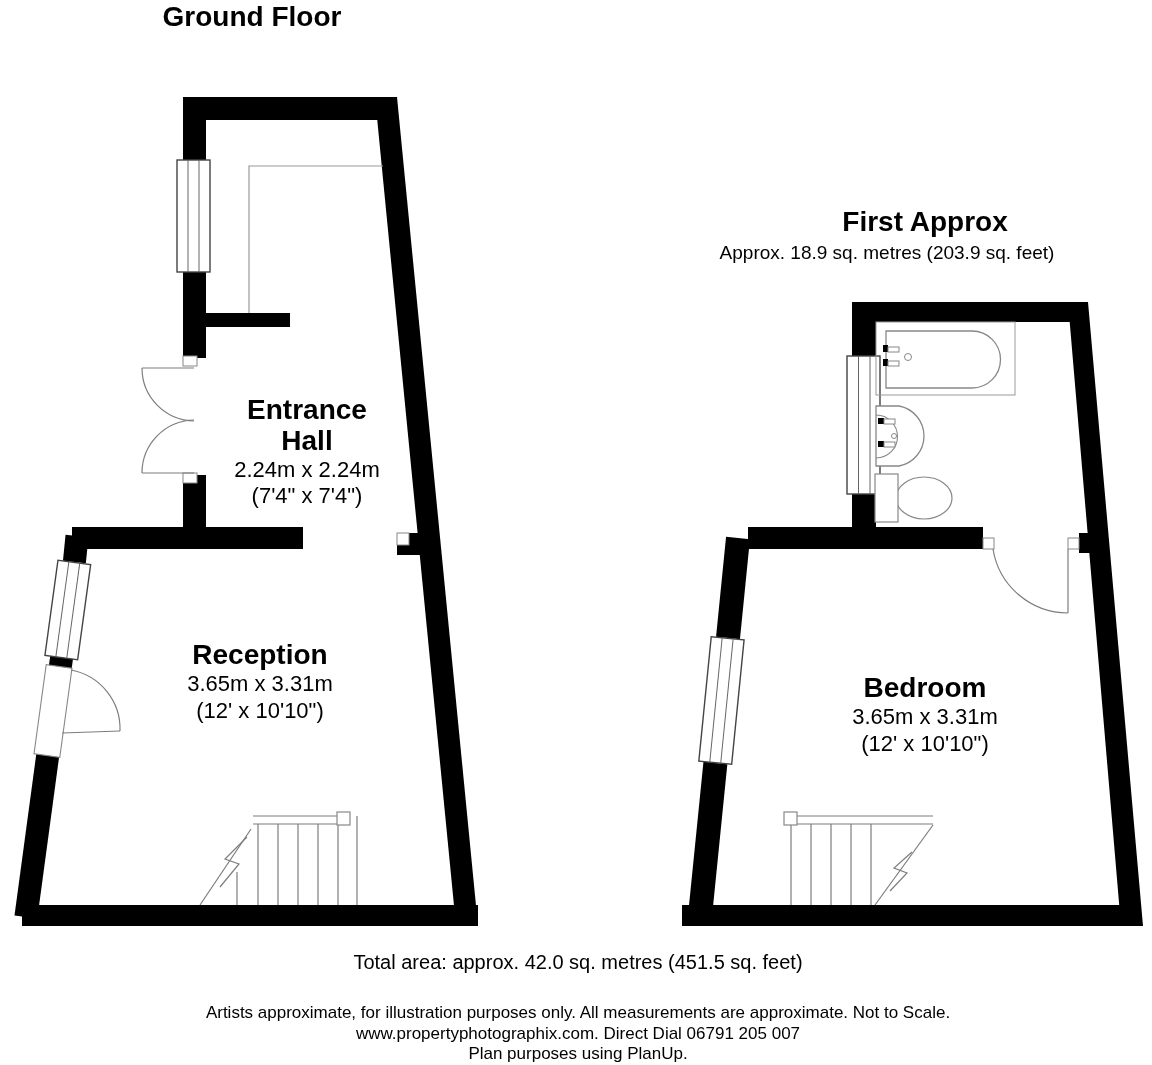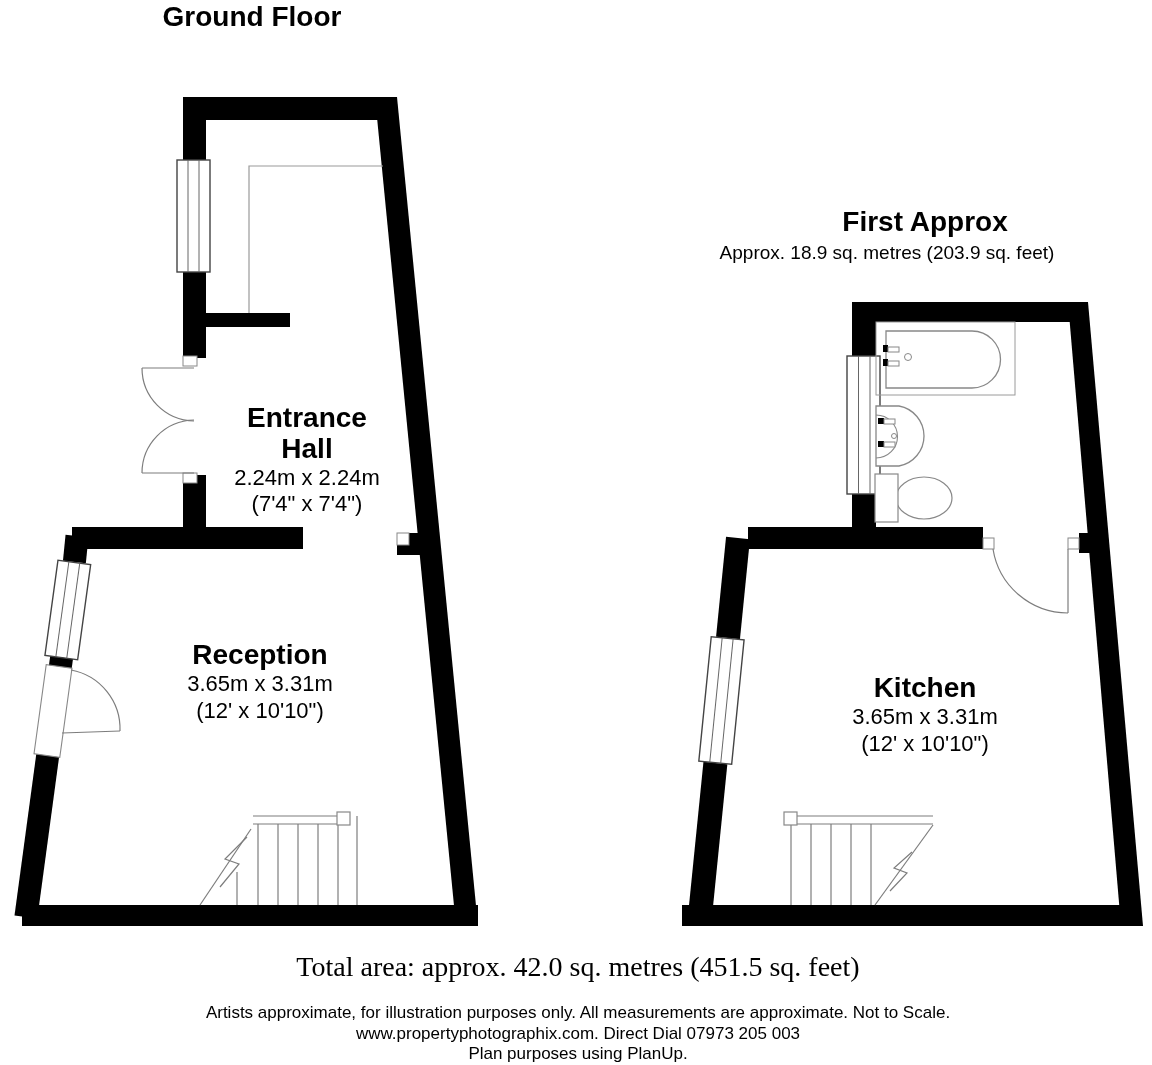--- a/index.html
+++ b/index.html
@@ -6,21 +6,21 @@
   #page{position:relative;width:1152px;height:1065px;background:#ffffff;overflow:hidden;
         font-family:"Liberation Sans", sans-serif;color:#000;}
   #plan-svg{position:absolute;left:0;top:0;width:1152px;height:1065px;}
   .txt{position:absolute;transform:translateX(-50%);text-align:center;white-space:nowrap;line-height:1.08;}
   .floor-title{font-size:28px;font-weight:bold;}
   .floor-area{font-size:19px;}
   .room-label{position:absolute;transform:translateX(-50%);text-align:center;}
   .room-name{font-size:28px;font-weight:bold;line-height:1.1;display:block;}
   .room-dim{font-size:22px;line-height:1.22;display:block;}
   .hall-name{width:175px;white-space:normal;margin:0 auto;}
-  .total-area{font-size:28px;font-family:Liberation Serif, serif;}
+  .total-area{font-size:20px;}
   .foot{font-size:17px;line-height:1.22;}
 </style>
 </head>
 <body>
 
 <div id="page">
 
   <svg id="plan-svg" viewBox="0 0 1152 1065" xmlns="http://www.w3.org/2000/svg">
 
     <g>
@@ -165,36 +165,36 @@
       </g>
     </g>
   </svg>
 
   <div class="txt floor-title" style="left:252px;top:2px;">Ground Floor</div>
 
   <div class="txt floor-title" style="left:925px;top:207px;">First Approx</div>
   <div class="txt floor-area" style="left:887px;top:243px;">Approx. 18.9 sq. metres (203.9 sq. feet)</div>
 
 
-  <div class="room-label" style="left:307px;top:395px;margin-top:8px;">
+  <div class="room-label" style="left:307px;top:395px;">
     <span class="room-name hall-name">Entrance Hall</span>
     <span class="room-dim">2.24m x 2.24m</span>
     <span class="room-dim">(7'4" x 7'4")</span>
   </div>
 
   <div class="room-label" style="left:260px;top:640px;">
     <span class="room-name">Reception</span>
     <span class="room-dim">3.65m x 3.31m</span>
     <span class="room-dim">(12' x 10'10")</span>
   </div>
 
   <div class="room-label" style="left:925px;top:673px;">
-    <span class="room-name">Kitchen</span>
+    <span class="room-name">Bedroom</span>
     <span class="room-dim">3.65m x 3.31m</span>
     <span class="room-dim">(12' x 10'10")</span>
   </div>
 
   <div class="txt total-area" style="left:578px;top:952px;">Total area: approx. 42.0 sq. metres (451.5 sq. feet)</div>
   <div class="txt foot" style="left:578px;top:1003px;">Artists approximate, for illustration purposes only. All measurements are approximate. Not to Scale.</div>
-  <div class="txt foot" style="left:578px;top:1024px;">www.propertyphotographix.com. Direct Dial 07973 205 003</div>
+  <div class="txt foot" style="left:578px;top:1024px;">www.propertyphotographix.com. Direct Dial 06791 205 007</div>
   <div class="txt foot" style="left:578px;top:1044px;">Plan purposes using PlanUp.</div>
 
 </div>
 
 </body></html>

